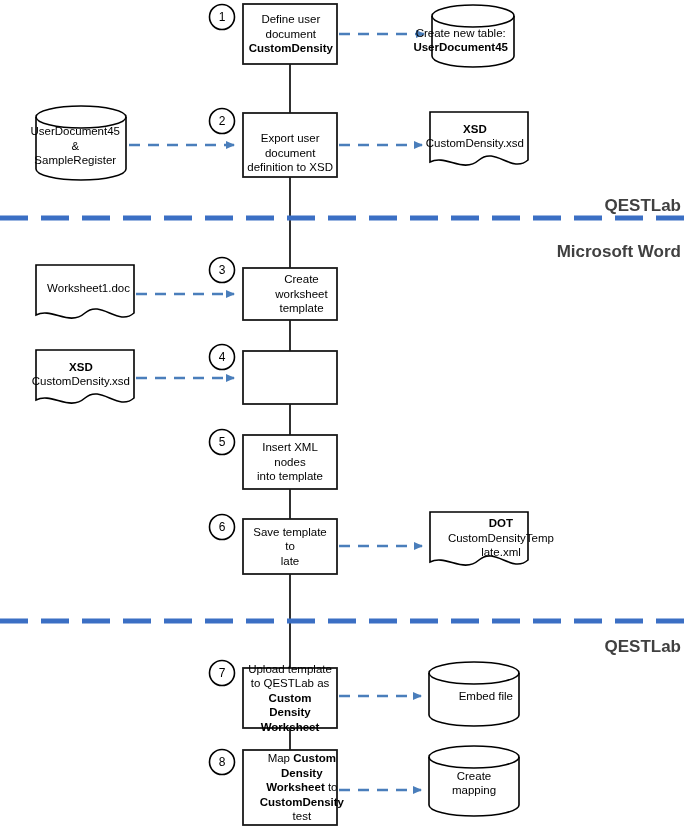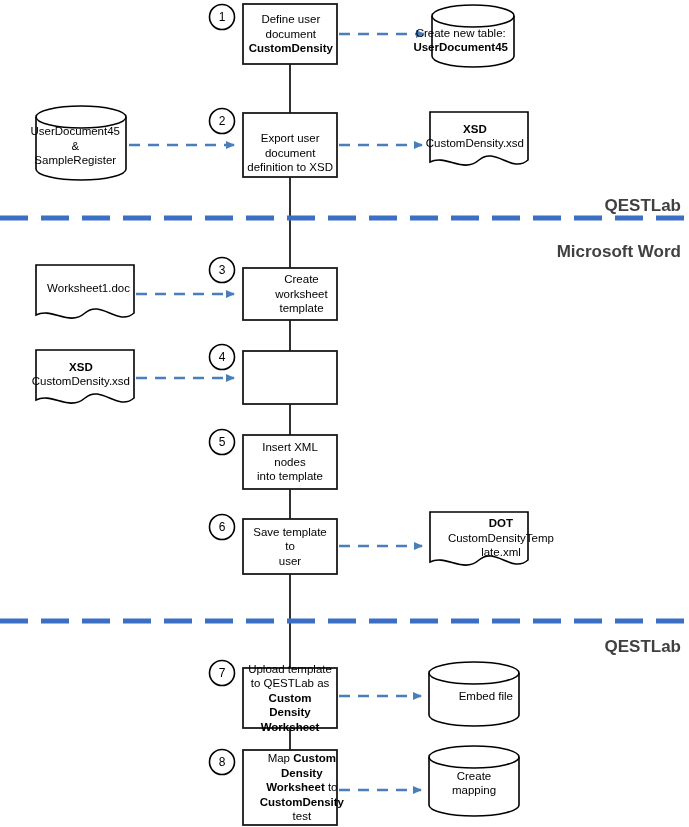--- a/index.html
+++ b/index.html
@@ -177,21 +177,21 @@
     </div>
   <div class="node-text proc-text" style="left:243px;top:435px;width:94px;height:54px;">
       <div>
         <div><span>Insert XML nodes</span></div>
         <div><span>into template</span></div>
       </div>
     </div>
   <div class="node-text proc-text" style="left:243px;top:519px;width:94px;height:55px;">
       <div>
         <div><span>Save template to</span></div>
-        <div><span>user</span></div>
+        <div><span>late</span></div>
       </div>
     </div>
   <div class="node-text proc-text" style="left:243px;top:668px;width:94px;height:60px;">
       <div>
         <div><span>Upload template</span></div>
         <div><span>to QESTLab as</span></div>
         <div><span class="b">Custom Density</span></div>
         <div><span class="b">Worksheet</span></div>
       </div>
     </div>

